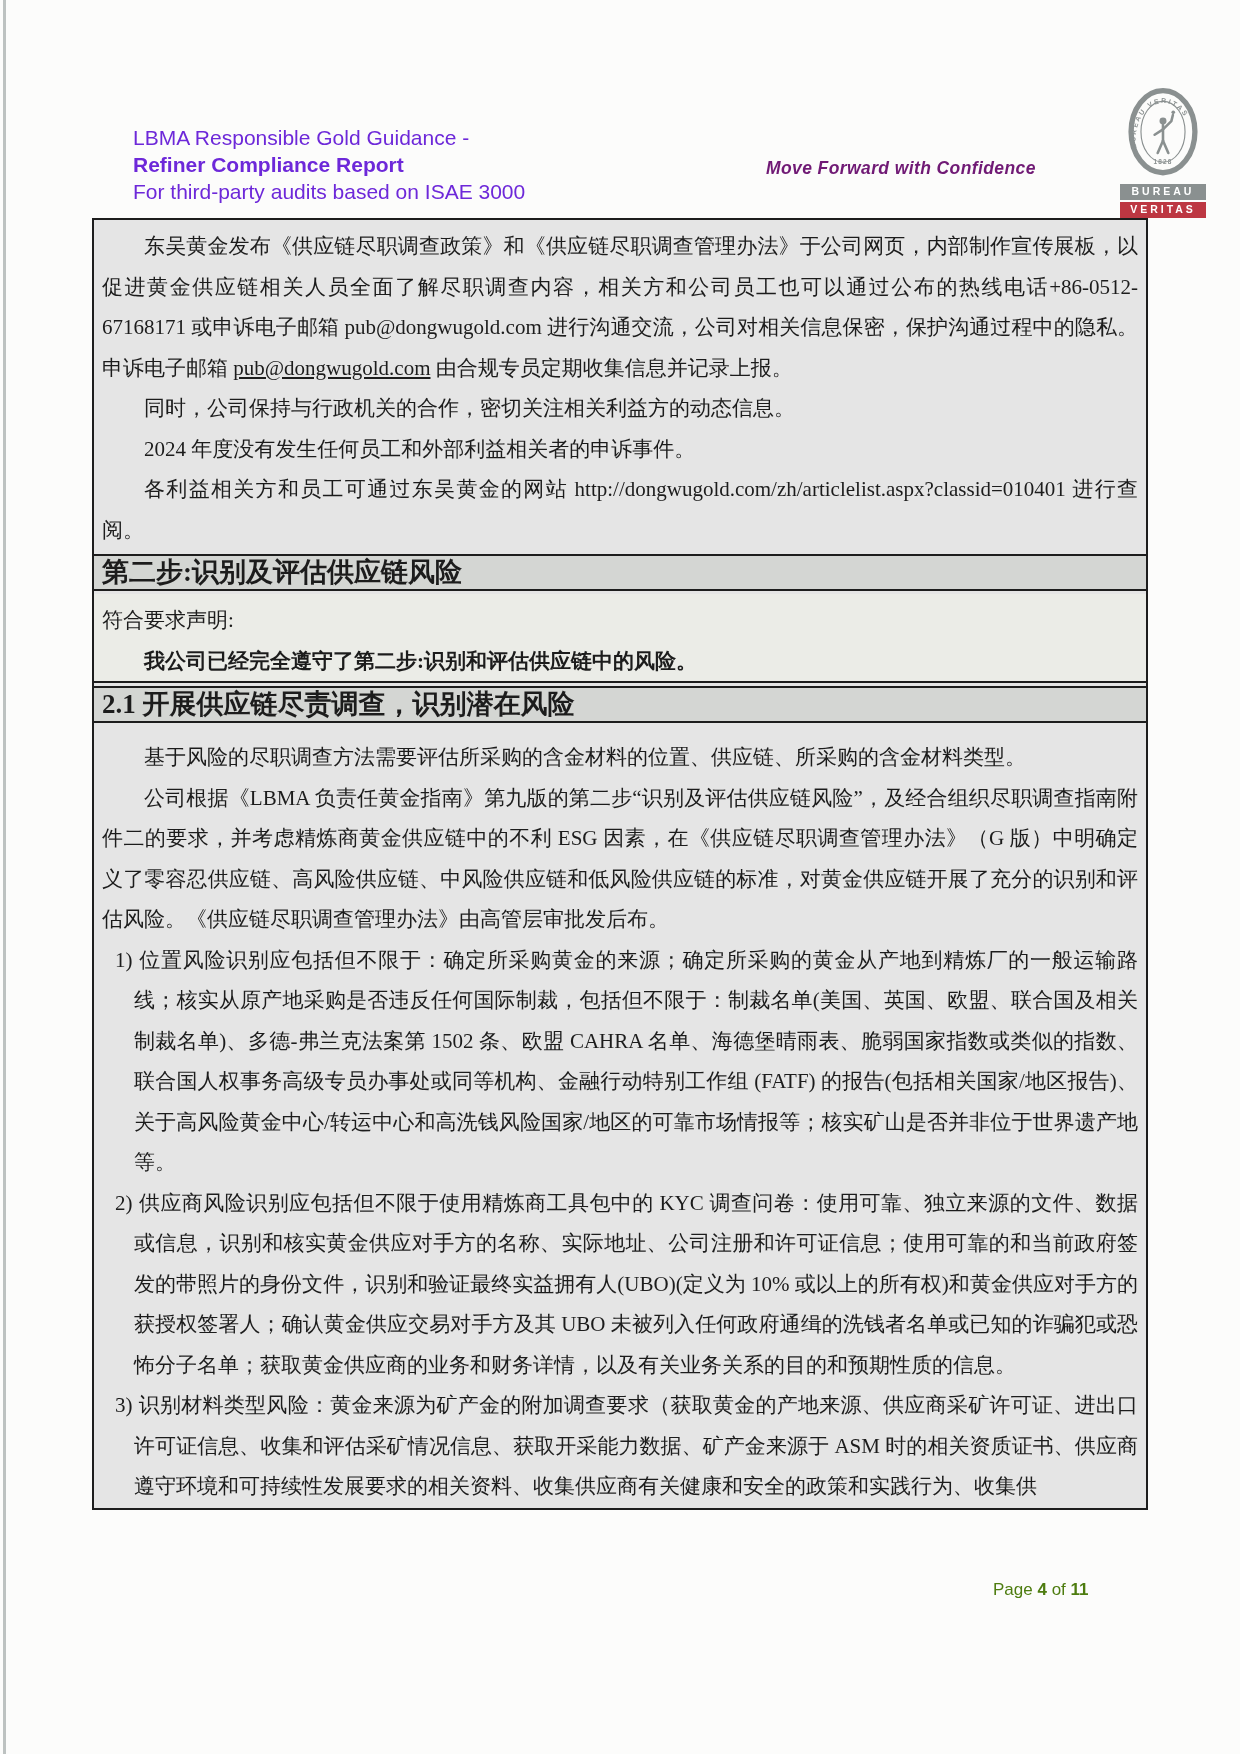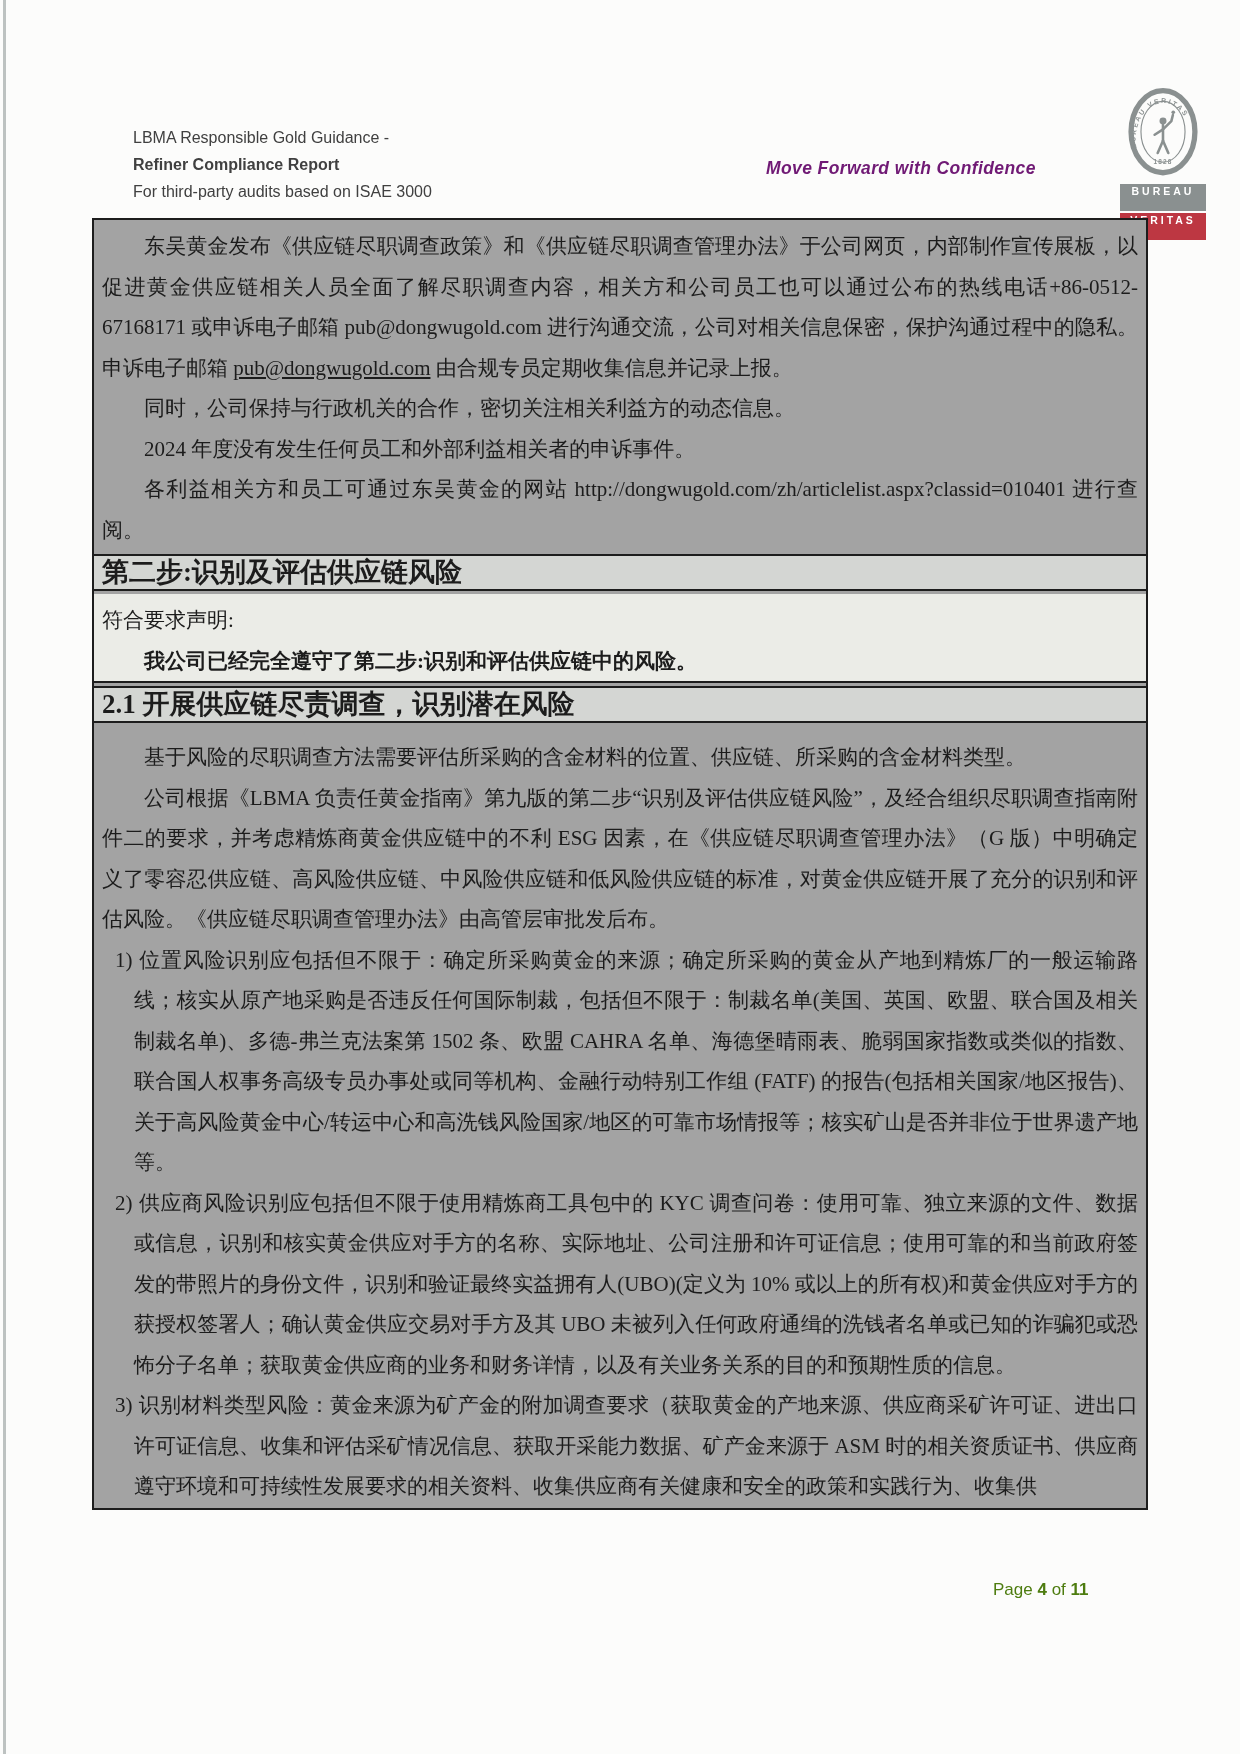--- a/index.html
+++ b/index.html
@@ -11,43 +11,43 @@
     overflow:hidden;
   }
   .scan-edge{
     position:absolute;left:3px;top:0;width:3px;height:1754px;
     background:rgba(125,135,135,.5);
   }
   
   .doc-titles{
     position:absolute;left:133px;top:124px;
     font-family:"Liberation Sans","DejaVu Sans",sans-serif;
-    font-size:16px;line-height:27px;color:#404040;
+    font-size:21px;line-height:27px;color:#6d28d9;
   }
   .doc-titles .bold{font-weight:bold;}
   .tagline{
     position:absolute;left:766px;top:158px;
     font-family:"Liberation Sans","DejaVu Sans",sans-serif;
     font-style:italic;font-weight:bold;font-size:17.5px;
     color:#701a75;letter-spacing:.4px;
   }
   .bv-logo{position:absolute;left:1116px;top:86px;width:94px;text-align:center;}
   .bv-emblem{display:block;margin:0 auto 2px auto;}
   .bv-block{
-    width:86px;margin:0 auto;height:27px;line-height:14px;
+    width:86px;margin:0 auto;height:16px;line-height:14px;
     font-family:"Liberation Sans","DejaVu Sans",sans-serif;
     font-weight:bold;font-size:10.5px;letter-spacing:3px;
     color:#fff;text-align:center;
   }
   .bv-block.grey{background:#8a9090;margin-bottom:2px;}
   .bv-block.red{background:#bd3742;}
   
   .content-box{
     position:absolute;left:92px;top:218px;width:1052px;height:1288px;
-    border:2px solid #1d1d1d;background:#a3a3a3;overflow:hidden;
+    border:2px solid #1d1d1d;background:#e5e5e5;overflow:hidden;
   }
   .tblock{padding:6px 8px 0 8px;}
   .tblock2{padding:14px 8px 0 8px;}
   p.para{
     margin:0;font-size:21px;line-height:40.5px;
     text-align:justify;text-justify:inter-character;
   }
   p.ind{text-indent:2em;}
   .u{text-decoration:underline;}
   .bar{

